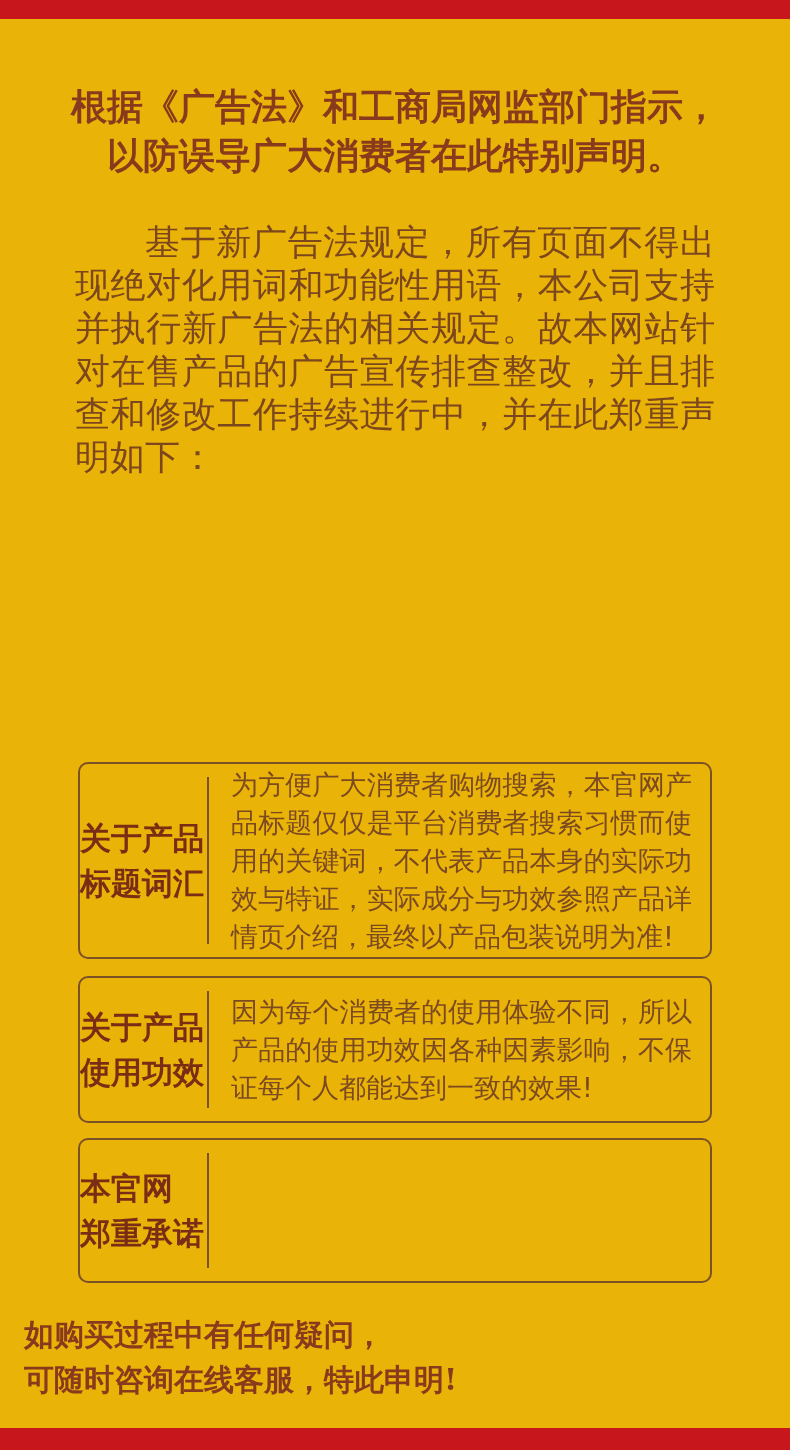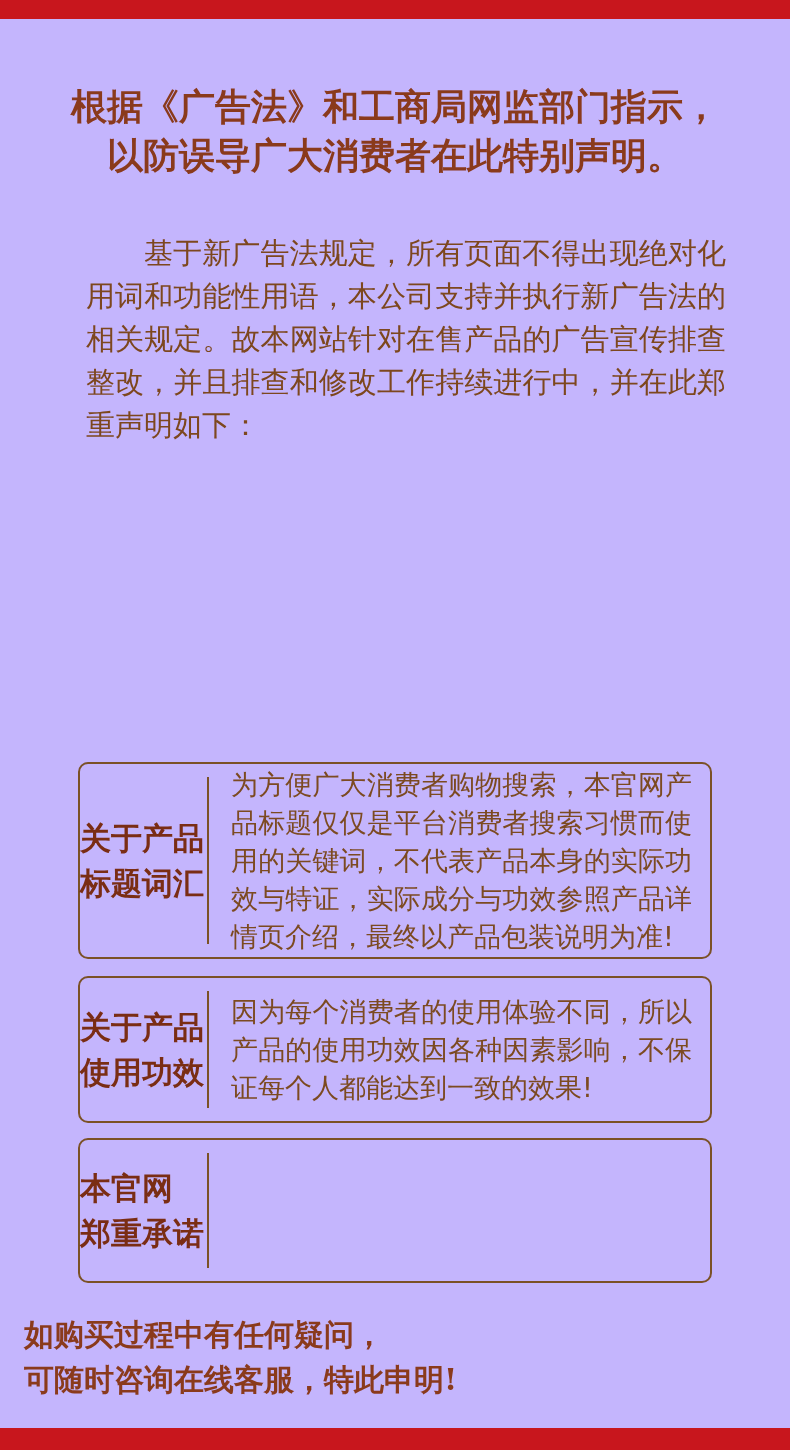--- a/index.html
+++ b/index.html
@@ -1,20 +1,20 @@
 <!DOCTYPE html>
 <html><head>
 <meta charset="utf-8">
 <style>
   html, body { margin: 0; padding: 0; }
   .page {
     position: relative;
     width: 790px;
     height: 1450px;
-    background: #c4b5fd;
+    background: #eab308;
     overflow: hidden;
     font-family: "DejaVu Serif", serif;
   }
   .band {
     position: absolute;
     left: 0;
     width: 790px;
     background: #C8161D;
   }
   .band-top { top: 0; height: 19px; }
@@ -32,22 +32,22 @@
     line-height: 49px;
     color: #8A3A1C;
     letter-spacing: 0px;
   }
   .title .title-line { display: block; }
 
   .para {
     position: absolute;
     left: 75px;
     width: 640px;
-    margin: 11px;
-    font-size: 29px;
+    margin: 0;
+    font-size: 35px;
     line-height: 43px;
     color: #7D471E;
     text-align: justify;
     text-indent: 2em;
   }
   .para1 { top: 221px; }
   .para2 { top: 438px; }
 
   .notice {
     position: absolute;

